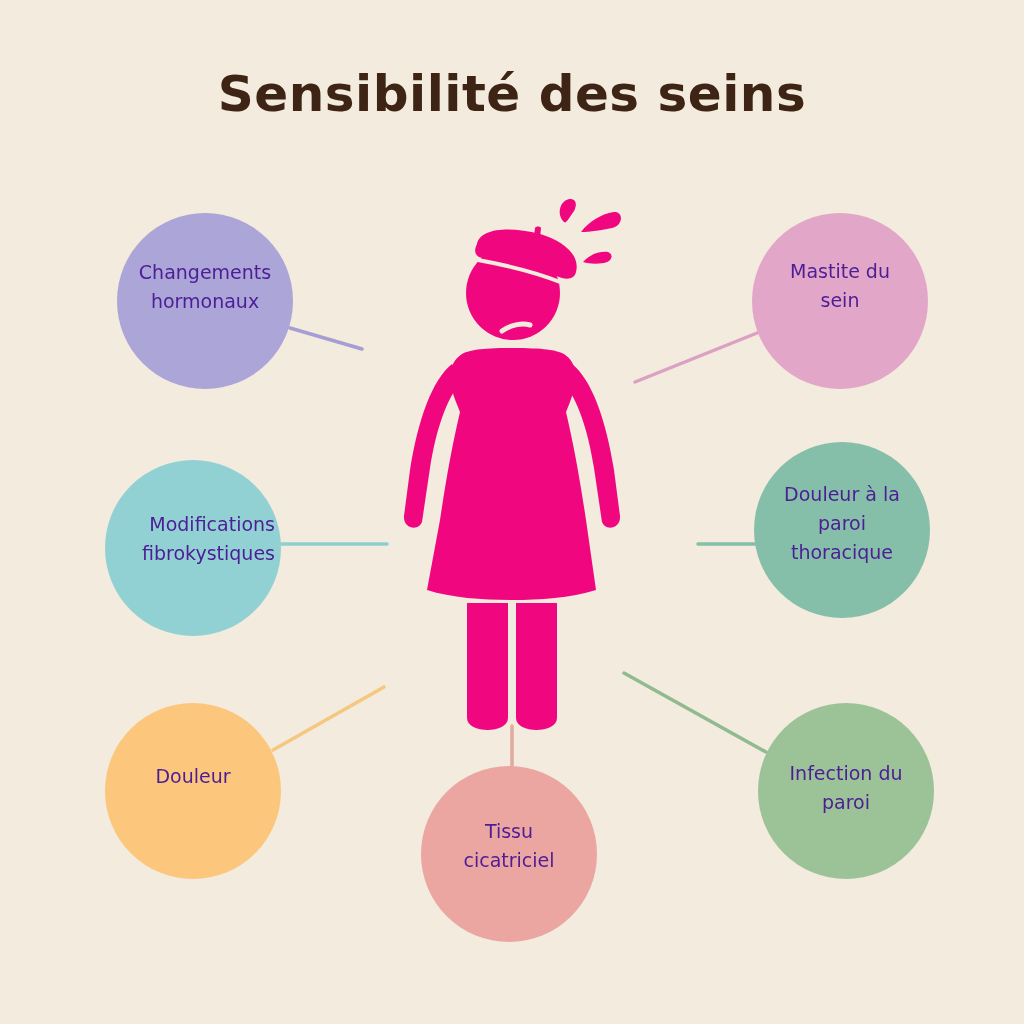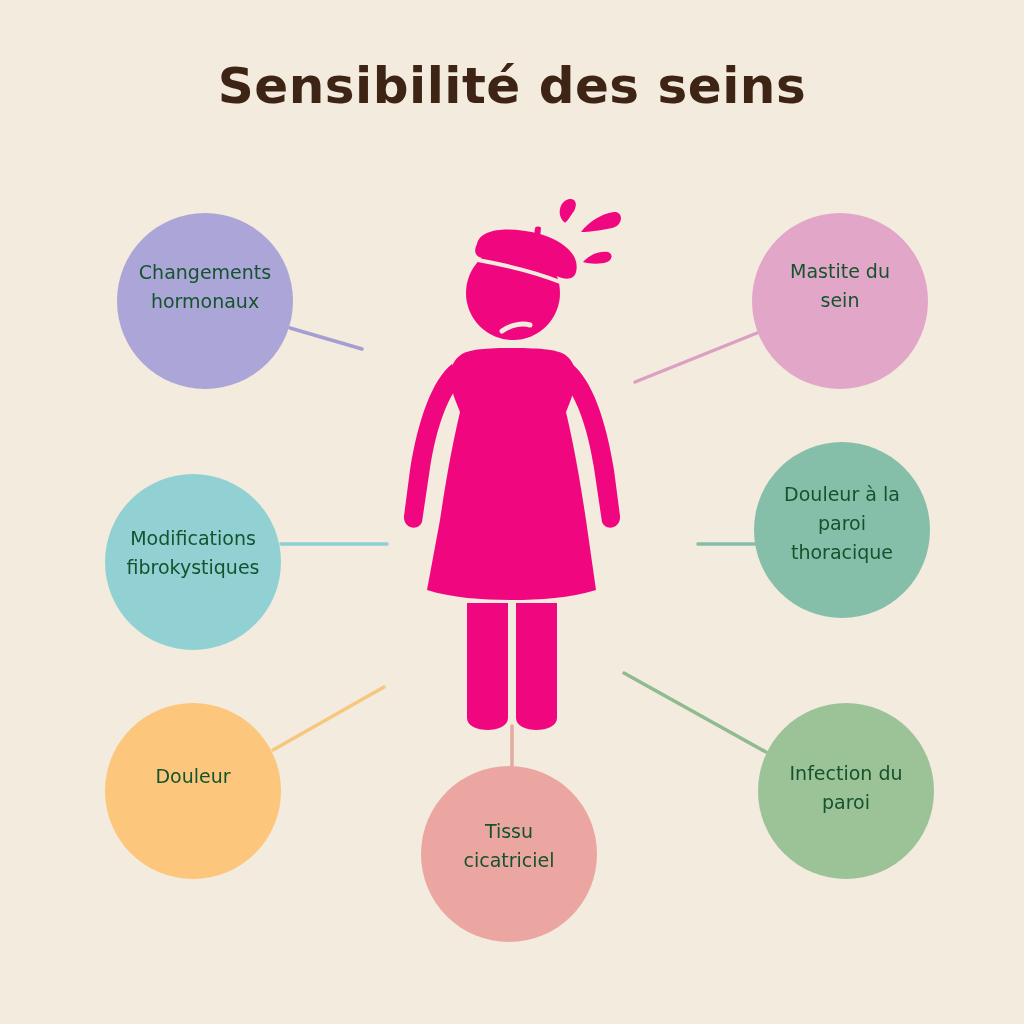--- a/index.html
+++ b/index.html
@@ -8,26 +8,26 @@
     background: #f3ebdd;
     font-family: "DejaVu Sans", sans-serif;
     position: relative;
   }
   .title {
     position: absolute; left: 0; top: 48px; width: 1024px;
     text-align: center; color: #3e2414;
     font-family: "DejaVu Sans", sans-serif; font-weight: bold;
     font-size: 50px; line-height: 76px; letter-spacing: 0.5px;
   }
-  .title div { margin: 0; }
+  .title div { margin: 8px; }
   svg.canvas { position: absolute; left: 0; top: 0; }
   .bubble {
     position: absolute; border-radius: 50%;
     display: flex; align-items: center; justify-content: center;
-    text-align: center; color: #14532d;
+    text-align: center; color: #4c1d95;
     font-family: "DejaVu Sans", sans-serif; font-size: 19px; line-height: 29px;
     box-sizing: border-box; padding: 0 14px;
   }
   .bubble span { display: block; }
 </style>
 </head>
 <body>
 
 <div class="title">
   <div>Sensibilité des seins</div>
@@ -70,21 +70,21 @@
 </svg>
 
 <div class="bubble" style="left:117px; top:213px; width:176px; height:176px; background:#aba5d8;">
   <span style="margin-top:-28px;">Changements hormonaux</span>
 </div>
 
 <div class="bubble" style="left:752px; top:213px; width:176px; height:176px; background:#e2a7c8; padding:0 30px;">
   <span style="margin-top:-30px;">Mastite du sein</span>
 </div>
 
-<div class="bubble" style="left:105px; top:474px; width:176px; height:176px; background:#92d1d3; padding:0 6px;">
+<div class="bubble" style="left:105px; top:460px; width:176px; height:176px; background:#92d1d3; padding:0 6px;text-align:right;">
   <span style="margin-top:-18px;">Modifications fibrokystiques</span>
 </div>
 
 <div class="bubble" style="left:754px; top:442px; width:176px; height:176px; background:#86bfa9; padding:0 22px;">
   <span style="margin-top:-14px;">Douleur à la paroi thoracique</span>
 </div>
 
 <div class="bubble" style="left:105px; top:703px; width:176px; height:176px; background:#fcc77c;">
   <span style="margin-top:-30px;">Douleur</span>
 </div>

